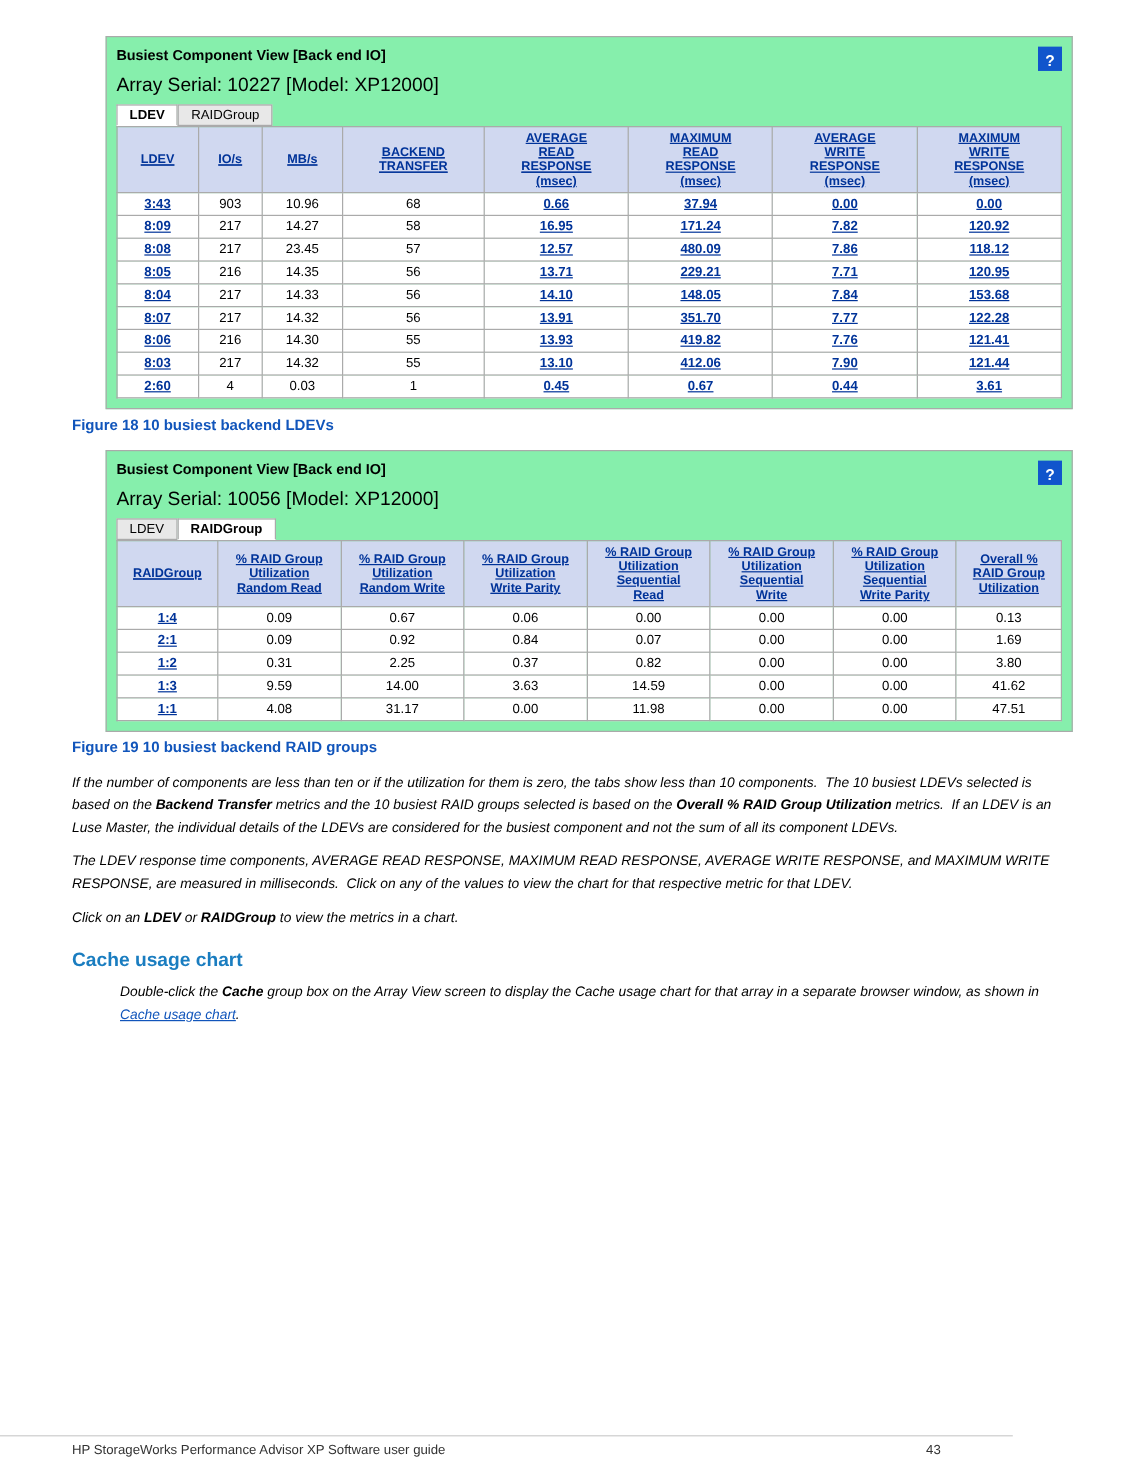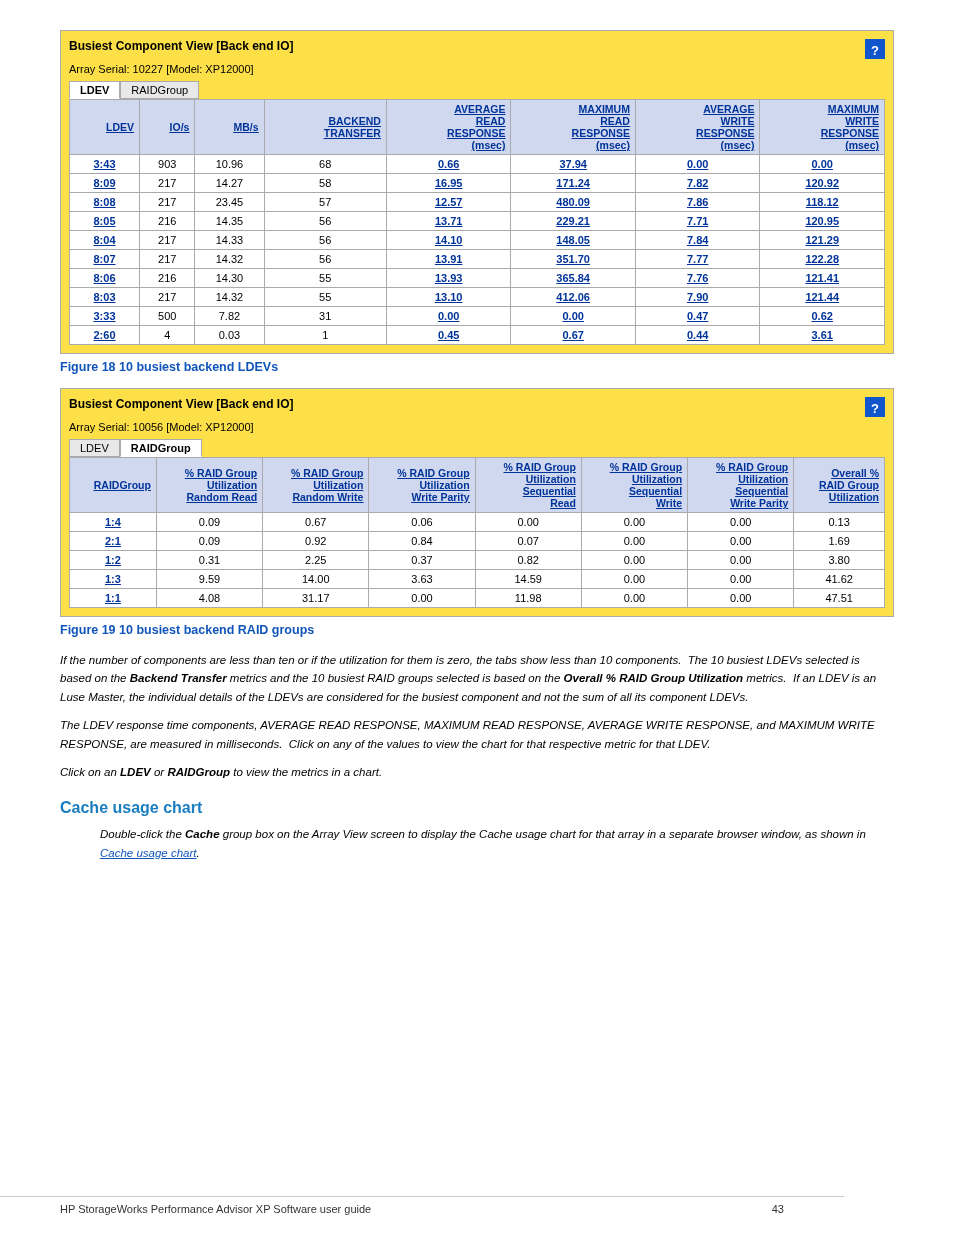--- a/index.html
+++ b/index.html
@@ -28,21 +28,21 @@
       background: #1155cc;
       color: #fff;
       font-weight: bold;
       font-size: 13px;
       text-align: center;
       line-height: 20px;
       border: 2px solid #1155cc;
       cursor: pointer;
     }
     .array-serial {
-      font-size: 11px;
+      font-size: 16px;
       margin-bottom: 6px;
     }
     .tab-bar {
       display: flex;
       margin-bottom: 0;
     }
     .tab {
       border: 1px solid #aaa;
       padding: 2px 10px;
       font-size: 11px;
@@ -66,41 +66,41 @@
       padding: 3px 5px;
       text-align: center;
       vertical-align: middle;
     }
     .data-table th {
       background: #d0d8f0;
       font-weight: bold;
       color: #003399;
       text-decoration: underline;
       font-size: 10.5px;
-      text-align: right;
     }
     .data-table td a {
       color: #003399;
       text-decoration: underline;
       font-weight: bold;
     }
     .data-table td {
       background: #fff;
     }
     .figure-caption {
       color: #1155bb;
       font-size: 12.5px;
       font-weight: bold;
       margin: 4px 0 14px 0;
     }
     .figure-box {
       border: 1px solid #aaa;
       padding: 8px;
       margin-bottom: 6px;
-      background: #fde047;
+      background: #86efac;
+      margin-left: 28px;
     }
     .figure-header-row {
       display: flex;
       justify-content: space-between;
       align-items: flex-start;
       margin-bottom: 4px;
     }
 
     
     .body-text {
@@ -206,61 +206,51 @@
             <td><a href="#">120.95</a></td>
           </tr>
           <tr>
             <td><a href="#">8:04</a></td>
             <td>217</td>
             <td>14.33</td>
             <td>56</td>
             <td><a href="#">14.10</a></td>
             <td><a href="#">148.05</a></td>
             <td><a href="#">7.84</a></td>
-            <td><a href="#">121.29</a></td>
+            <td><a href="#">153.68</a></td>
           </tr>
           <tr>
             <td><a href="#">8:07</a></td>
             <td>217</td>
             <td>14.32</td>
             <td>56</td>
             <td><a href="#">13.91</a></td>
             <td><a href="#">351.70</a></td>
             <td><a href="#">7.77</a></td>
             <td><a href="#">122.28</a></td>
           </tr>
           <tr>
             <td><a href="#">8:06</a></td>
             <td>216</td>
             <td>14.30</td>
             <td>55</td>
             <td><a href="#">13.93</a></td>
-            <td><a href="#">365.84</a></td>
+            <td><a href="#">419.82</a></td>
             <td><a href="#">7.76</a></td>
             <td><a href="#">121.41</a></td>
           </tr>
           <tr>
             <td><a href="#">8:03</a></td>
             <td>217</td>
             <td>14.32</td>
             <td>55</td>
             <td><a href="#">13.10</a></td>
             <td><a href="#">412.06</a></td>
             <td><a href="#">7.90</a></td>
             <td><a href="#">121.44</a></td>
-          </tr>
-          <tr>
-            <td><a href="#">3:33</a></td>
-            <td>500</td>
-            <td>7.82</td>
-            <td>31</td>
-            <td><a href="#">0.00</a></td>
-            <td><a href="#">0.00</a></td>
-            <td><a href="#">0.47</a></td>
-            <td><a href="#">0.62</a></td>
           </tr>
           <tr>
             <td><a href="#">2:60</a></td>
             <td>4</td>
             <td>0.03</td>
             <td>1</td>
             <td><a href="#">0.45</a></td>
             <td><a href="#">0.67</a></td>
             <td><a href="#">0.44</a></td>
             <td><a href="#">3.61</a></td>

